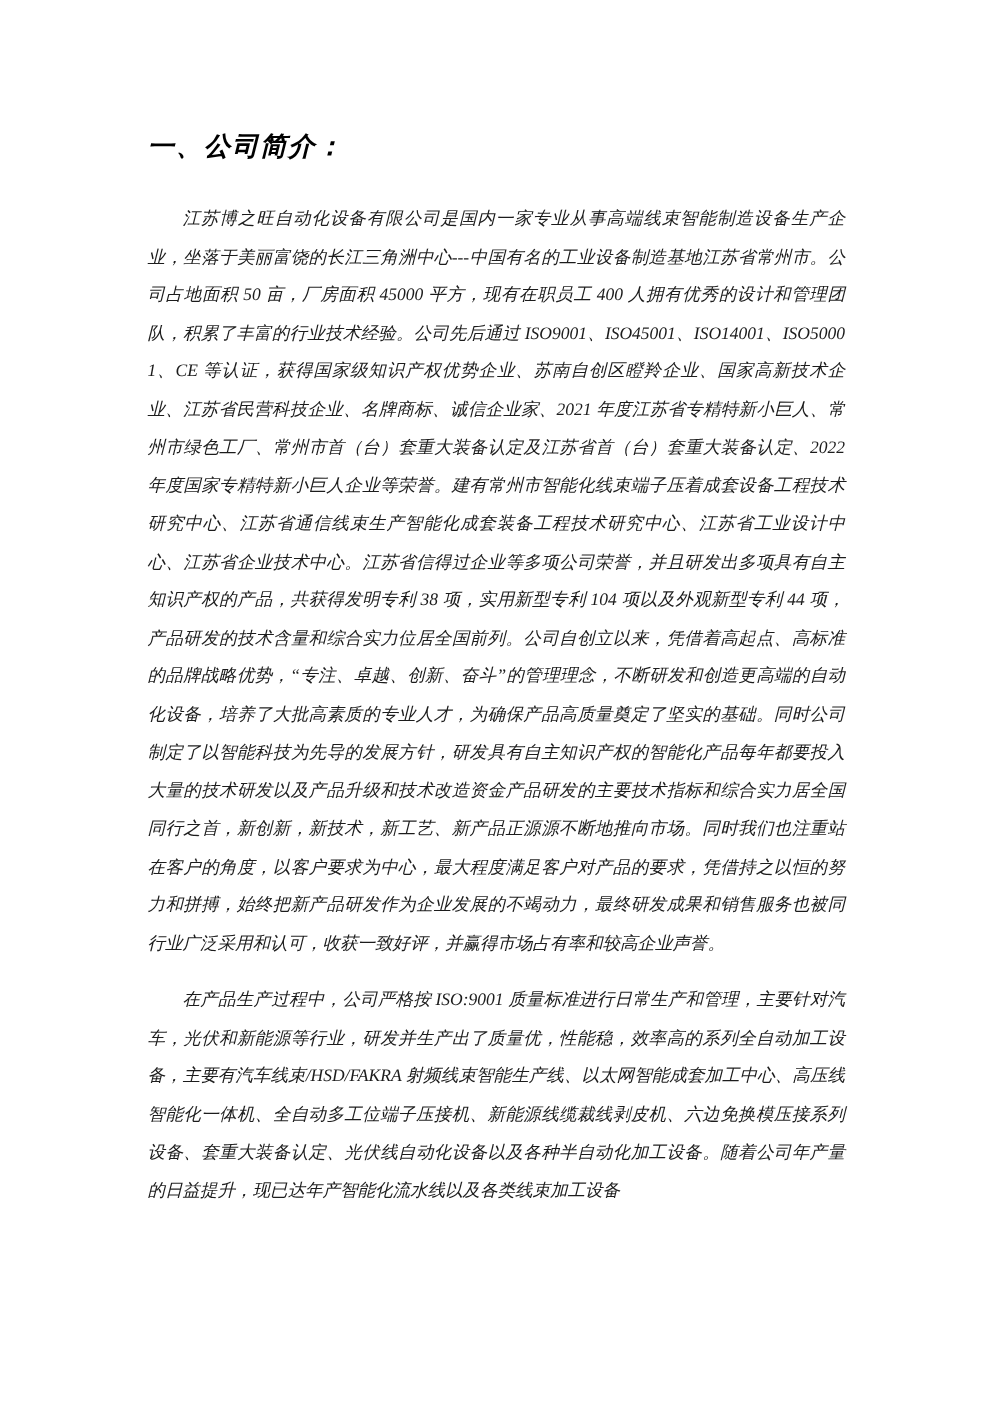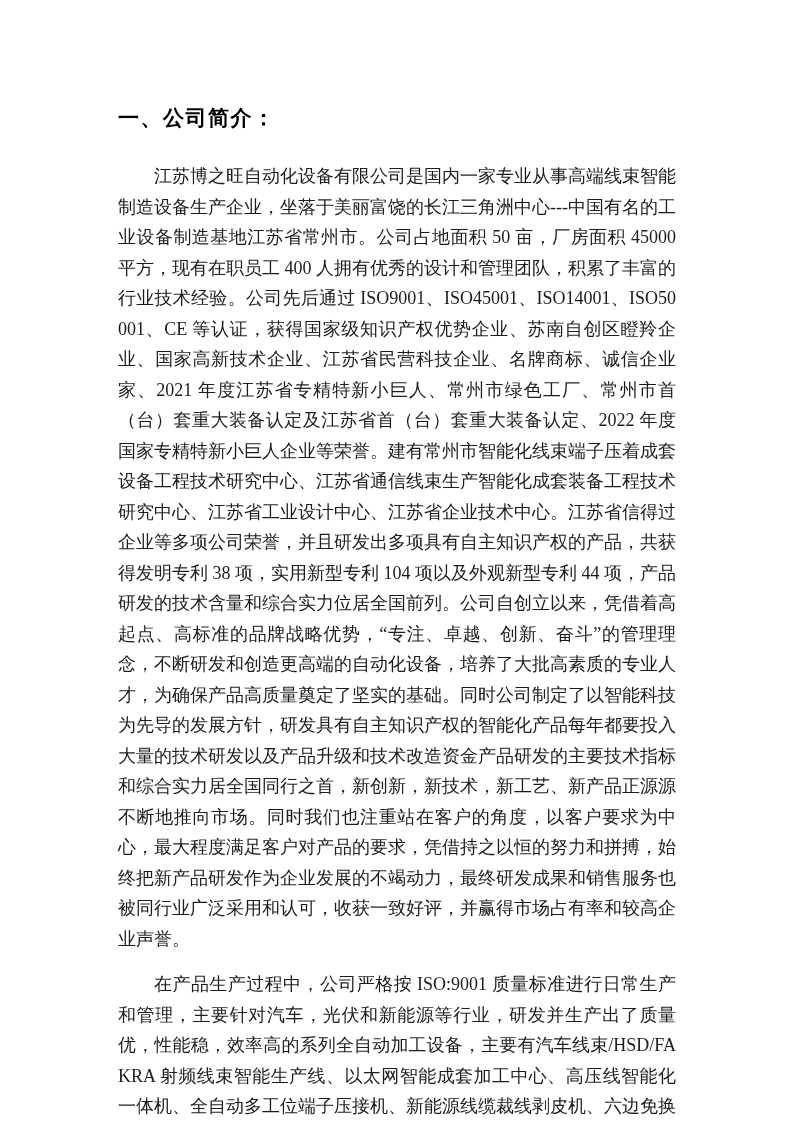--- a/index.html
+++ b/index.html
@@ -11,32 +11,33 @@
       position: relative;
       width: 794px;
       height: 1123px;
       margin: 0 auto;
       background: #ffffff;
       box-sizing: border-box;
       padding: 104px 118px 0 118px;
       overflow: hidden;
       color: #1c1c1c;
       font-family: "Liberation Serif", "DejaVu Serif", serif;
+      font-style: italic;
     }
     .heading {
       font-family: "Liberation Sans", "DejaVu Sans", sans-serif;
       font-weight: bold;
       font-size: 21px;
       line-height: 28px;
       letter-spacing: 1.5px;
       color: #000000;
       margin: 0 0 29px 0;
     }
     .para {
-      font-size: 18px;
+      font-size: 14px;
       line-height: 30.5px;
       text-align: justify;
       text-indent: 2em;
       margin: 0;
       word-break: break-all;
     }
     .para + .para {
       margin-top: 15px;
     }
   </style>

